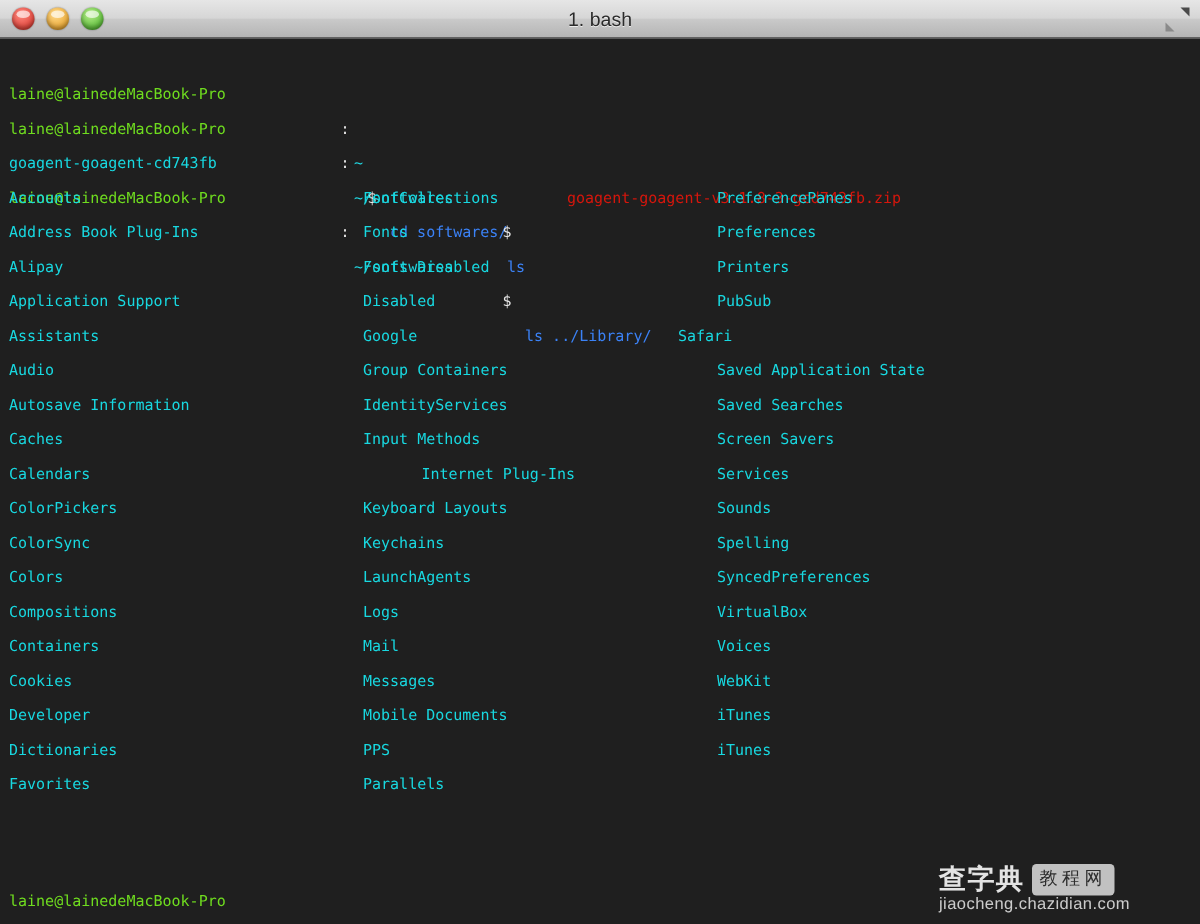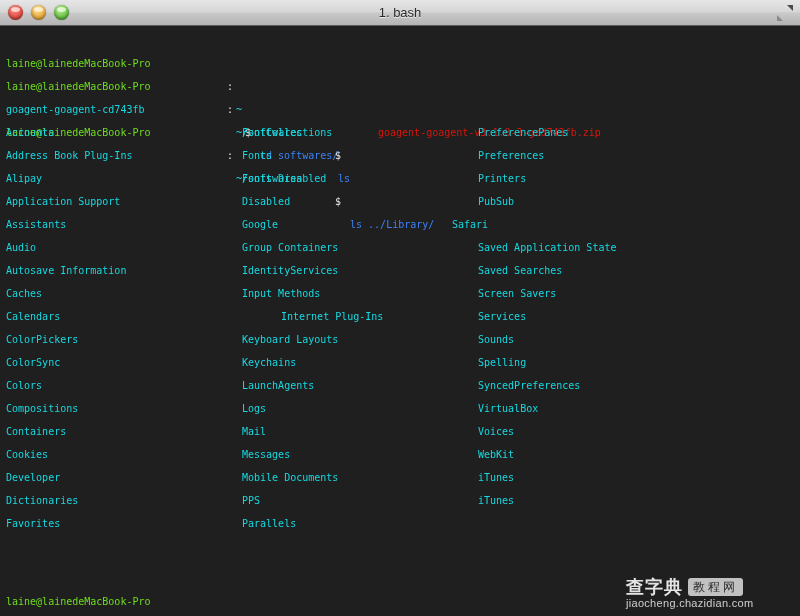--- a/index.html
+++ b/index.html
@@ -37,21 +37,21 @@
   .c-user{color:#6fdc1f;}
   .c-punct{color:#e8e8e8;}
   .c-path{color:#21d6e0;}
   .c-cmd{color:#3b82f6;text-align:center;}
   .c-dir{color:#18d8e0;}
   .c-zip{color:#d6160c;}
 
   
   .wm{position:absolute;right:8px;bottom:6px;width:166px;height:34px;
       opacity:.88;}
-  .wm-top{display:flex;align-items:center;gap:5px;height:21px;}
+  .wm-top{display:flex;gap:5px;height:21px;}
   .wm-cn{font-family:"DejaVu Sans","Liberation Sans",sans-serif;font-size:18px;
          color:#ffffff;font-weight:bold;letter-spacing:1px;line-height:21px;}
   .wm-box{background:#d8d8d8;color:#303030;font-size:12px;line-height:16px;
           padding:1px 5px;border-radius:3px;letter-spacing:3px;
           font-family:"DejaVu Sans","Liberation Sans",sans-serif;}
   .wm-url{font-family:"Liberation Sans",sans-serif;font-size:11px;color:#e3e3e3;
           letter-spacing:.3px;line-height:13px;text-align:left;}
 </style>
 </head>
 <body>

